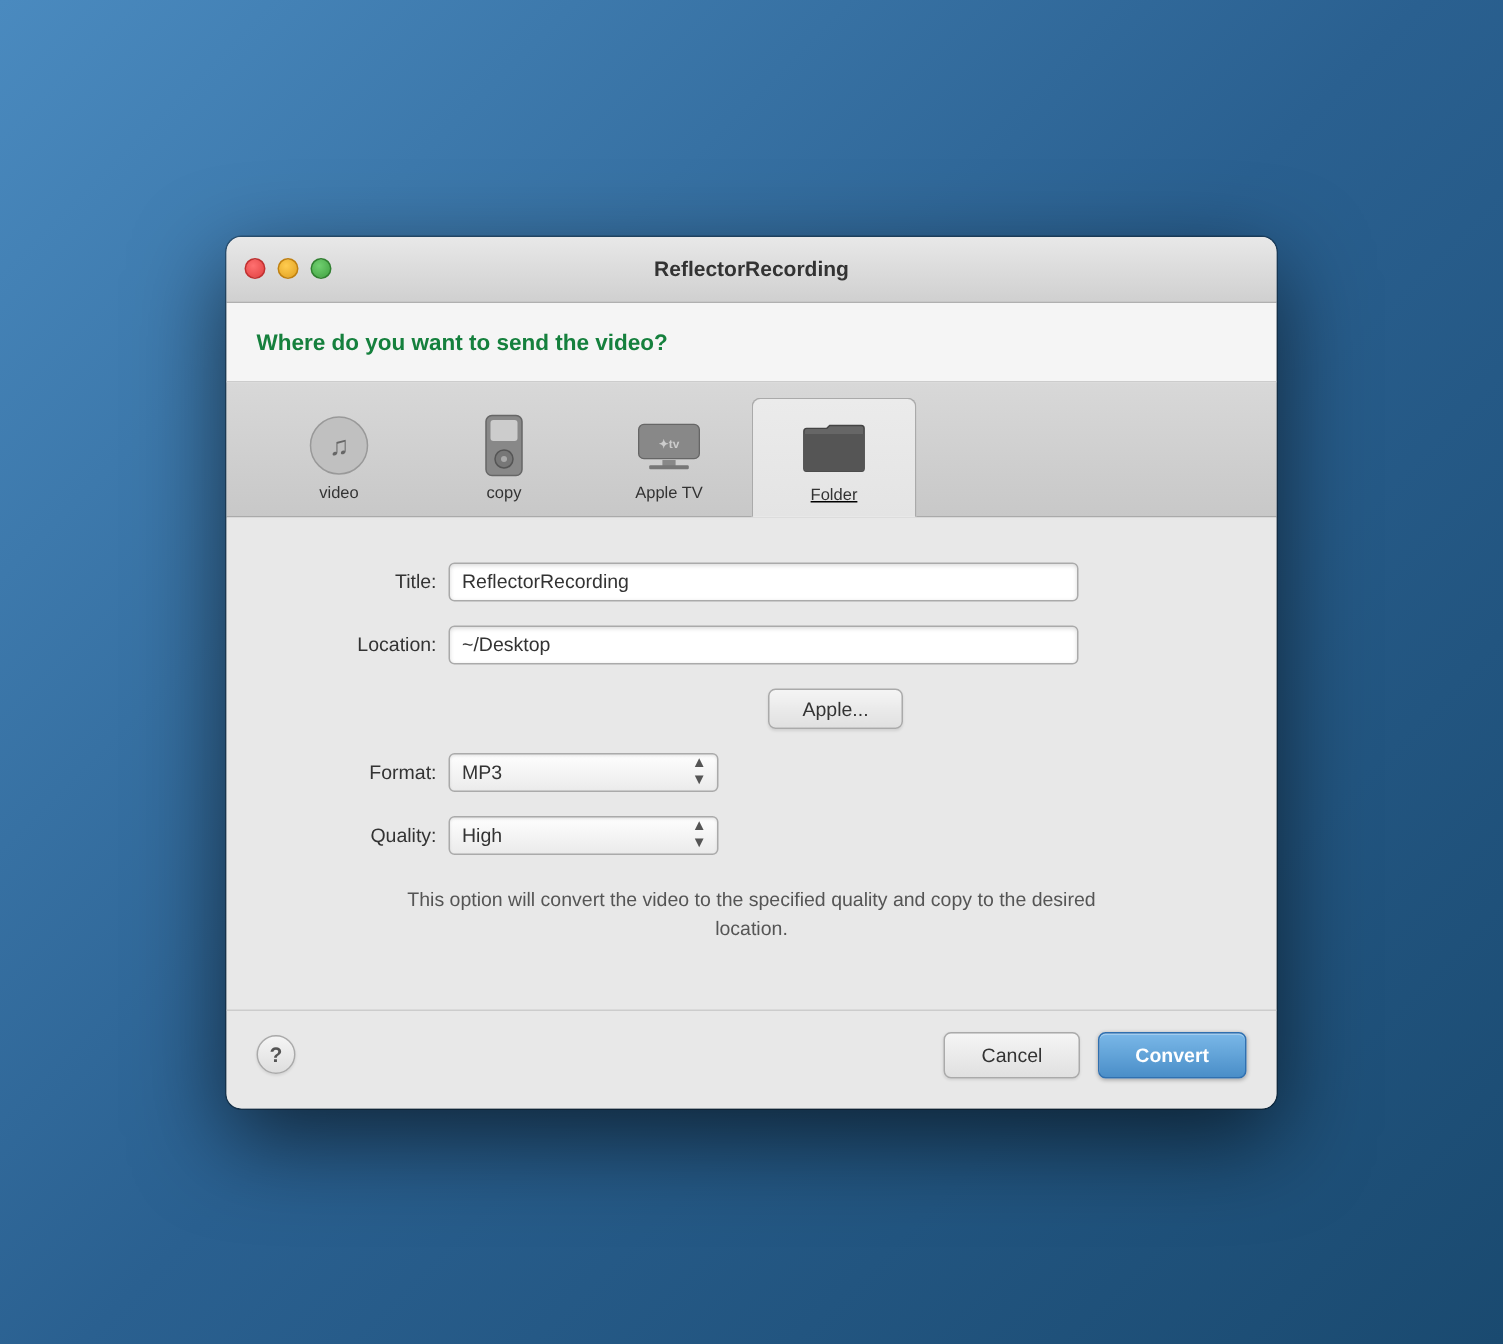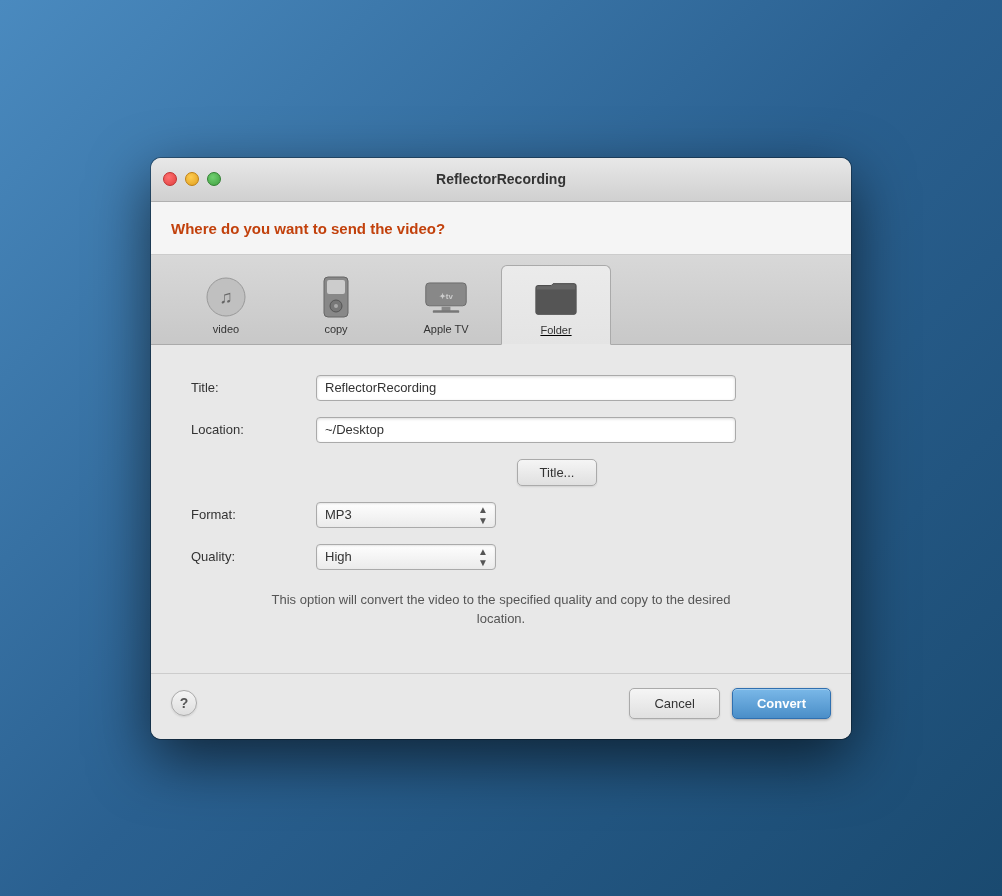--- a/index.html
+++ b/index.html
@@ -62,21 +62,21 @@
     
     .question-header {
       background: #f5f5f5;
       padding: 18px 20px 16px 20px;
       border-bottom: 1px solid #ccc;
     }
 
     .question-header span {
       font-size: 15px;
       font-weight: bold;
-      color: #c2410c;
+      color: #15803d;
     }
 
     
     .tab-bar {
       background: linear-gradient(to bottom, #d8d8d8 0%, #c8c8c8 100%);
       display: flex;
       align-items: flex-end;
       padding: 0 0 0 20px;
       border-bottom: 1px solid #aaa;
       height: 90px;
@@ -127,23 +127,23 @@
 
     .form-row {
       display: flex;
       align-items: center;
       margin-bottom: 16px;
     }
 
     .form-label {
       font-size: 13px;
       color: #333;
-      text-align: left;
+      text-align: right;
       width: 100px;
-      margin-right: 25px;
+      margin-right: 8px;
       font-weight: normal;
     }
 
     .form-input {
       flex: 1;
       max-width: 420px;
       height: 26px;
       border: 1px solid #aaa;
       border-radius: 4px;
       padding: 0 8px;
@@ -343,21 +343,21 @@
       <label class="form-label">Title:</label>
       <input type="text" class="form-input" value="ReflectorRecording" style="">
     </div>
 
     <div class="form-row">
       <label class="form-label">Location:</label>
       <input type="text" class="form-input" value="~/Desktop" style="">
     </div>
 
     <div class="change-btn">
-      <button class="btn-change">Title...</button>
+      <button class="btn-change">Apple...</button>
     </div>
 
     <div class="form-row">
       <label class="form-label">Format:</label>
       <div class="select-wrapper">
         <select class="form-select">
           <option>MP3</option>
           <option>AAC</option>
           <option>AIFF</option>
           <option>WAV</option>

